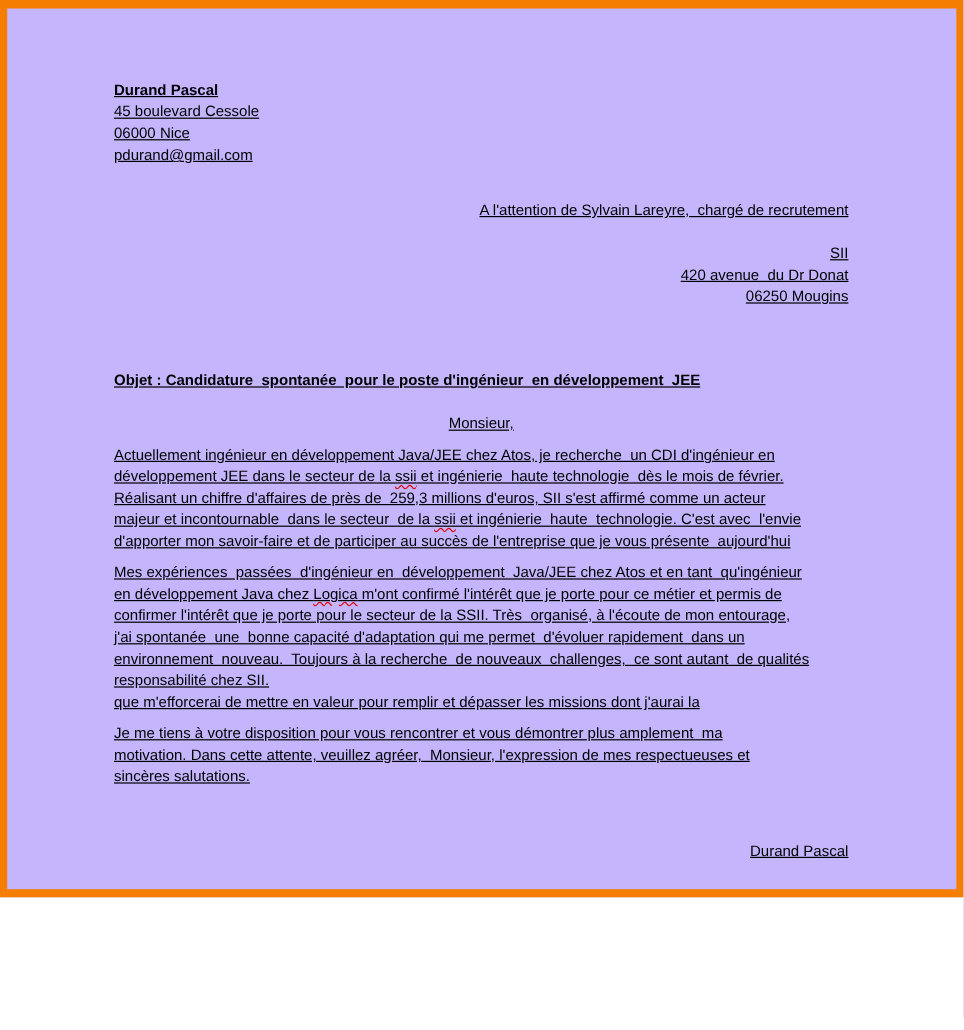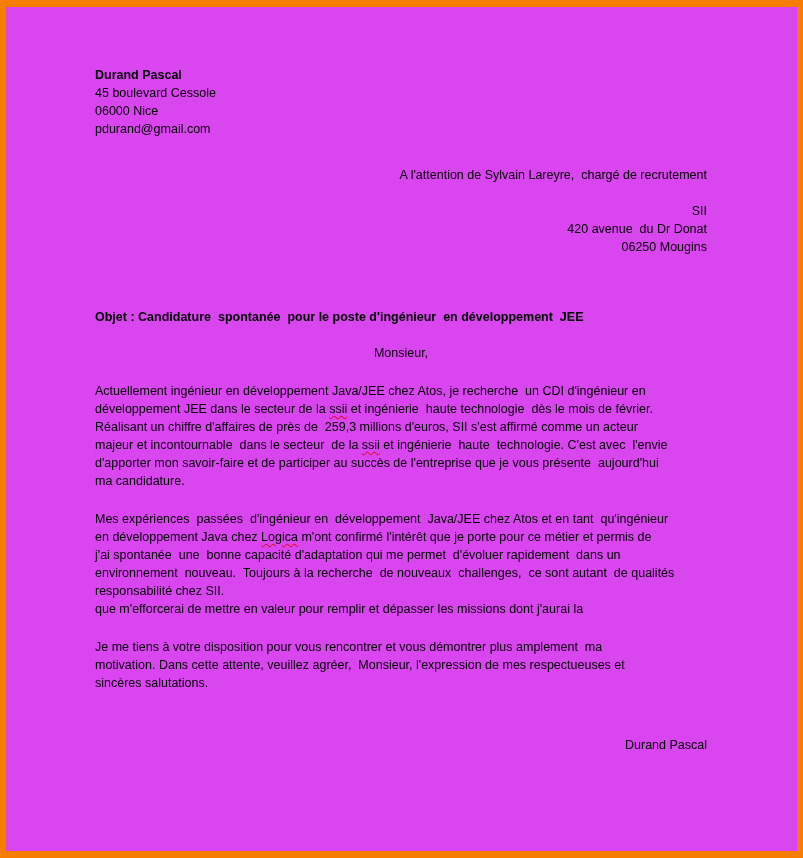--- a/index.html
+++ b/index.html
@@ -1,28 +1,29 @@
 <!DOCTYPE html>
 <html style="--sq-color: #e00000;"><head>
 <meta charset="utf-8">
 <style>
   * { margin: 0; padding: 0; box-sizing: border-box; }
   html, body { background: #ffffff; }
   .page {
     position: relative;
     width: 803px;
-    height: 858px;
-    background: #d946ef;
+    height: 748px;
+    background: #c4b5fd;
     border-style: solid;
     border-width: 7px 6px;
     border-color: #F57D00;
     font-family: "Liberation Sans", sans-serif;
     font-size: 12.5px;
     color: #000000;
     overflow: hidden;
+    text-decoration: underline;
   }
   .content {
     padding: 59px 90px 0 89px;
   }
   .line {
     height: 18px;
     line-height: 18px;
     white-space: pre;
   }
   .blank { height: 18px; }
@@ -30,21 +31,21 @@
   .sender-block { text-align: left; }
   .recipient-block {
     margin-top: 28px;
     text-align: right;
   }
   .subject {
     margin-top: 52px;
     font-weight: bold;
   }
   .salutation { margin-top: 18px; text-align: center; }
-  .paragraph { margin-top: 20px; }
+  .paragraph { margin-top: 8px; }
   .signature {
     margin-top: 44px;
     text-align: right;
   }
   .sq {
     text-decoration-line: underline;
     text-decoration-style: wavy;
     text-decoration-color: var(--sq-color, #e00000);
     text-decoration-thickness: 1px;
     text-underline-offset: 2px;
@@ -74,26 +75,26 @@
     <div class="subject line">Objet : Candidature  spontanée  pour le poste d'ingénieur  en développement  JEE</div>
 
     <div class="salutation line">Monsieur,</div>
 
     <div class="paragraph">
         <div class="line">Actuellement ingénieur en développement Java/JEE chez Atos, je recherche  un CDI d'ingénieur en</div>
         <div class="line">développement JEE dans le secteur de la <span class="sq">ssii</span> et ingénierie  haute technologie  dès le mois de février.</div>
         <div class="line">Réalisant un chiffre d'affaires de près de  259,3 millions d'euros, SII s'est affirmé comme un acteur</div>
         <div class="line">majeur et incontournable  dans le secteur  de la <span class="sq">ssii</span> et ingénierie  haute  technologie. C'est avec  l'envie</div>
         <div class="line">d'apporter mon savoir-faire et de participer au succès de l'entreprise que je vous présente  aujourd'hui</div>
-        <div class="line">ma candidature.</div>
       </div>
 
     <div class="paragraph">
         <div class="line">Mes expériences  passées  d'ingénieur en  développement  Java/JEE chez Atos et en tant  qu'ingénieur</div>
         <div class="line">en développement Java chez <span class="sq">Logica</span> m'ont confirmé l'intérêt que je porte pour ce métier et permis de</div>
+        <div class="line">confirmer l'intérêt que je porte pour le secteur de la SSII. Très  organisé, à l'écoute de mon entourage,</div>
         <div class="line">j'ai spontanée  une  bonne capacité d'adaptation qui me permet  d'évoluer rapidement  dans un</div>
         <div class="line">environnement  nouveau.  Toujours à la recherche  de nouveaux  challenges,  ce sont autant  de qualités</div>
         <div class="line">responsabilité chez SII.</div>
         <div class="line">que m'efforcerai de mettre en valeur pour remplir et dépasser les missions dont j'aurai la</div>
       </div>
 
     <div class="paragraph">
         <div class="line">Je me tiens à votre disposition pour vous rencontrer et vous démontrer plus amplement  ma</div>
         <div class="line">motivation. Dans cette attente, veuillez agréer,  Monsieur, l'expression de mes respectueuses et</div>
         <div class="line">sincères salutations.</div>

